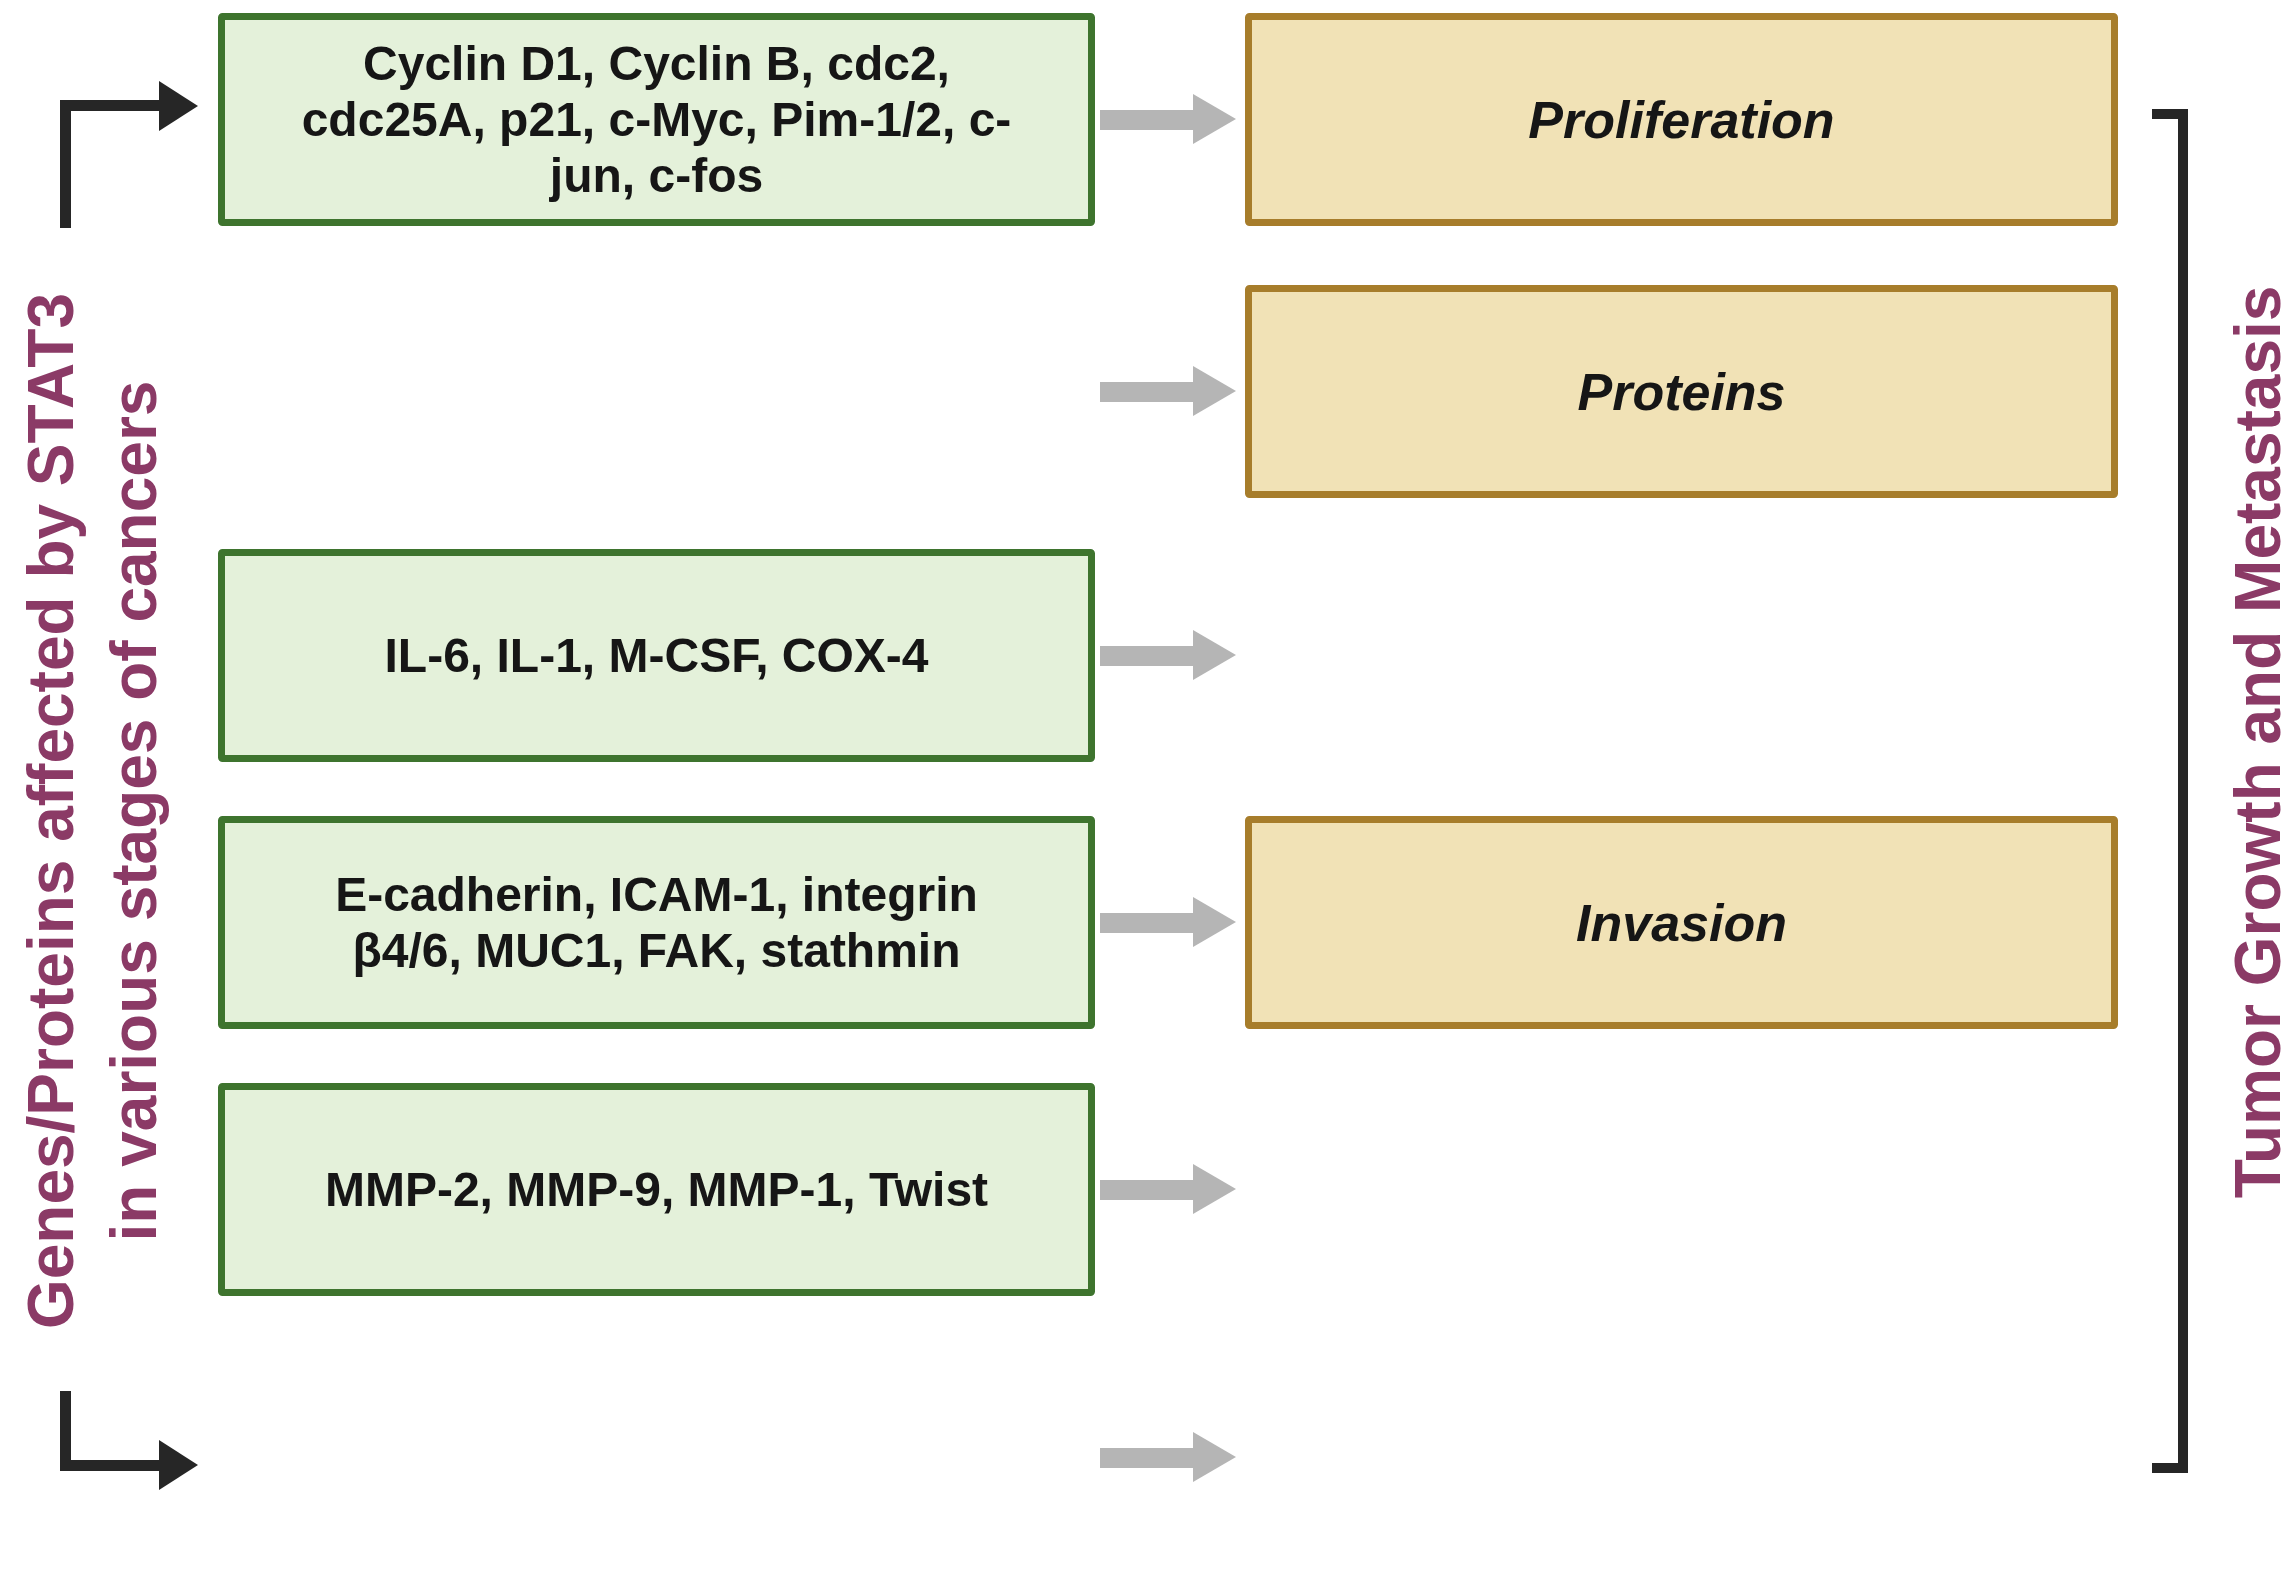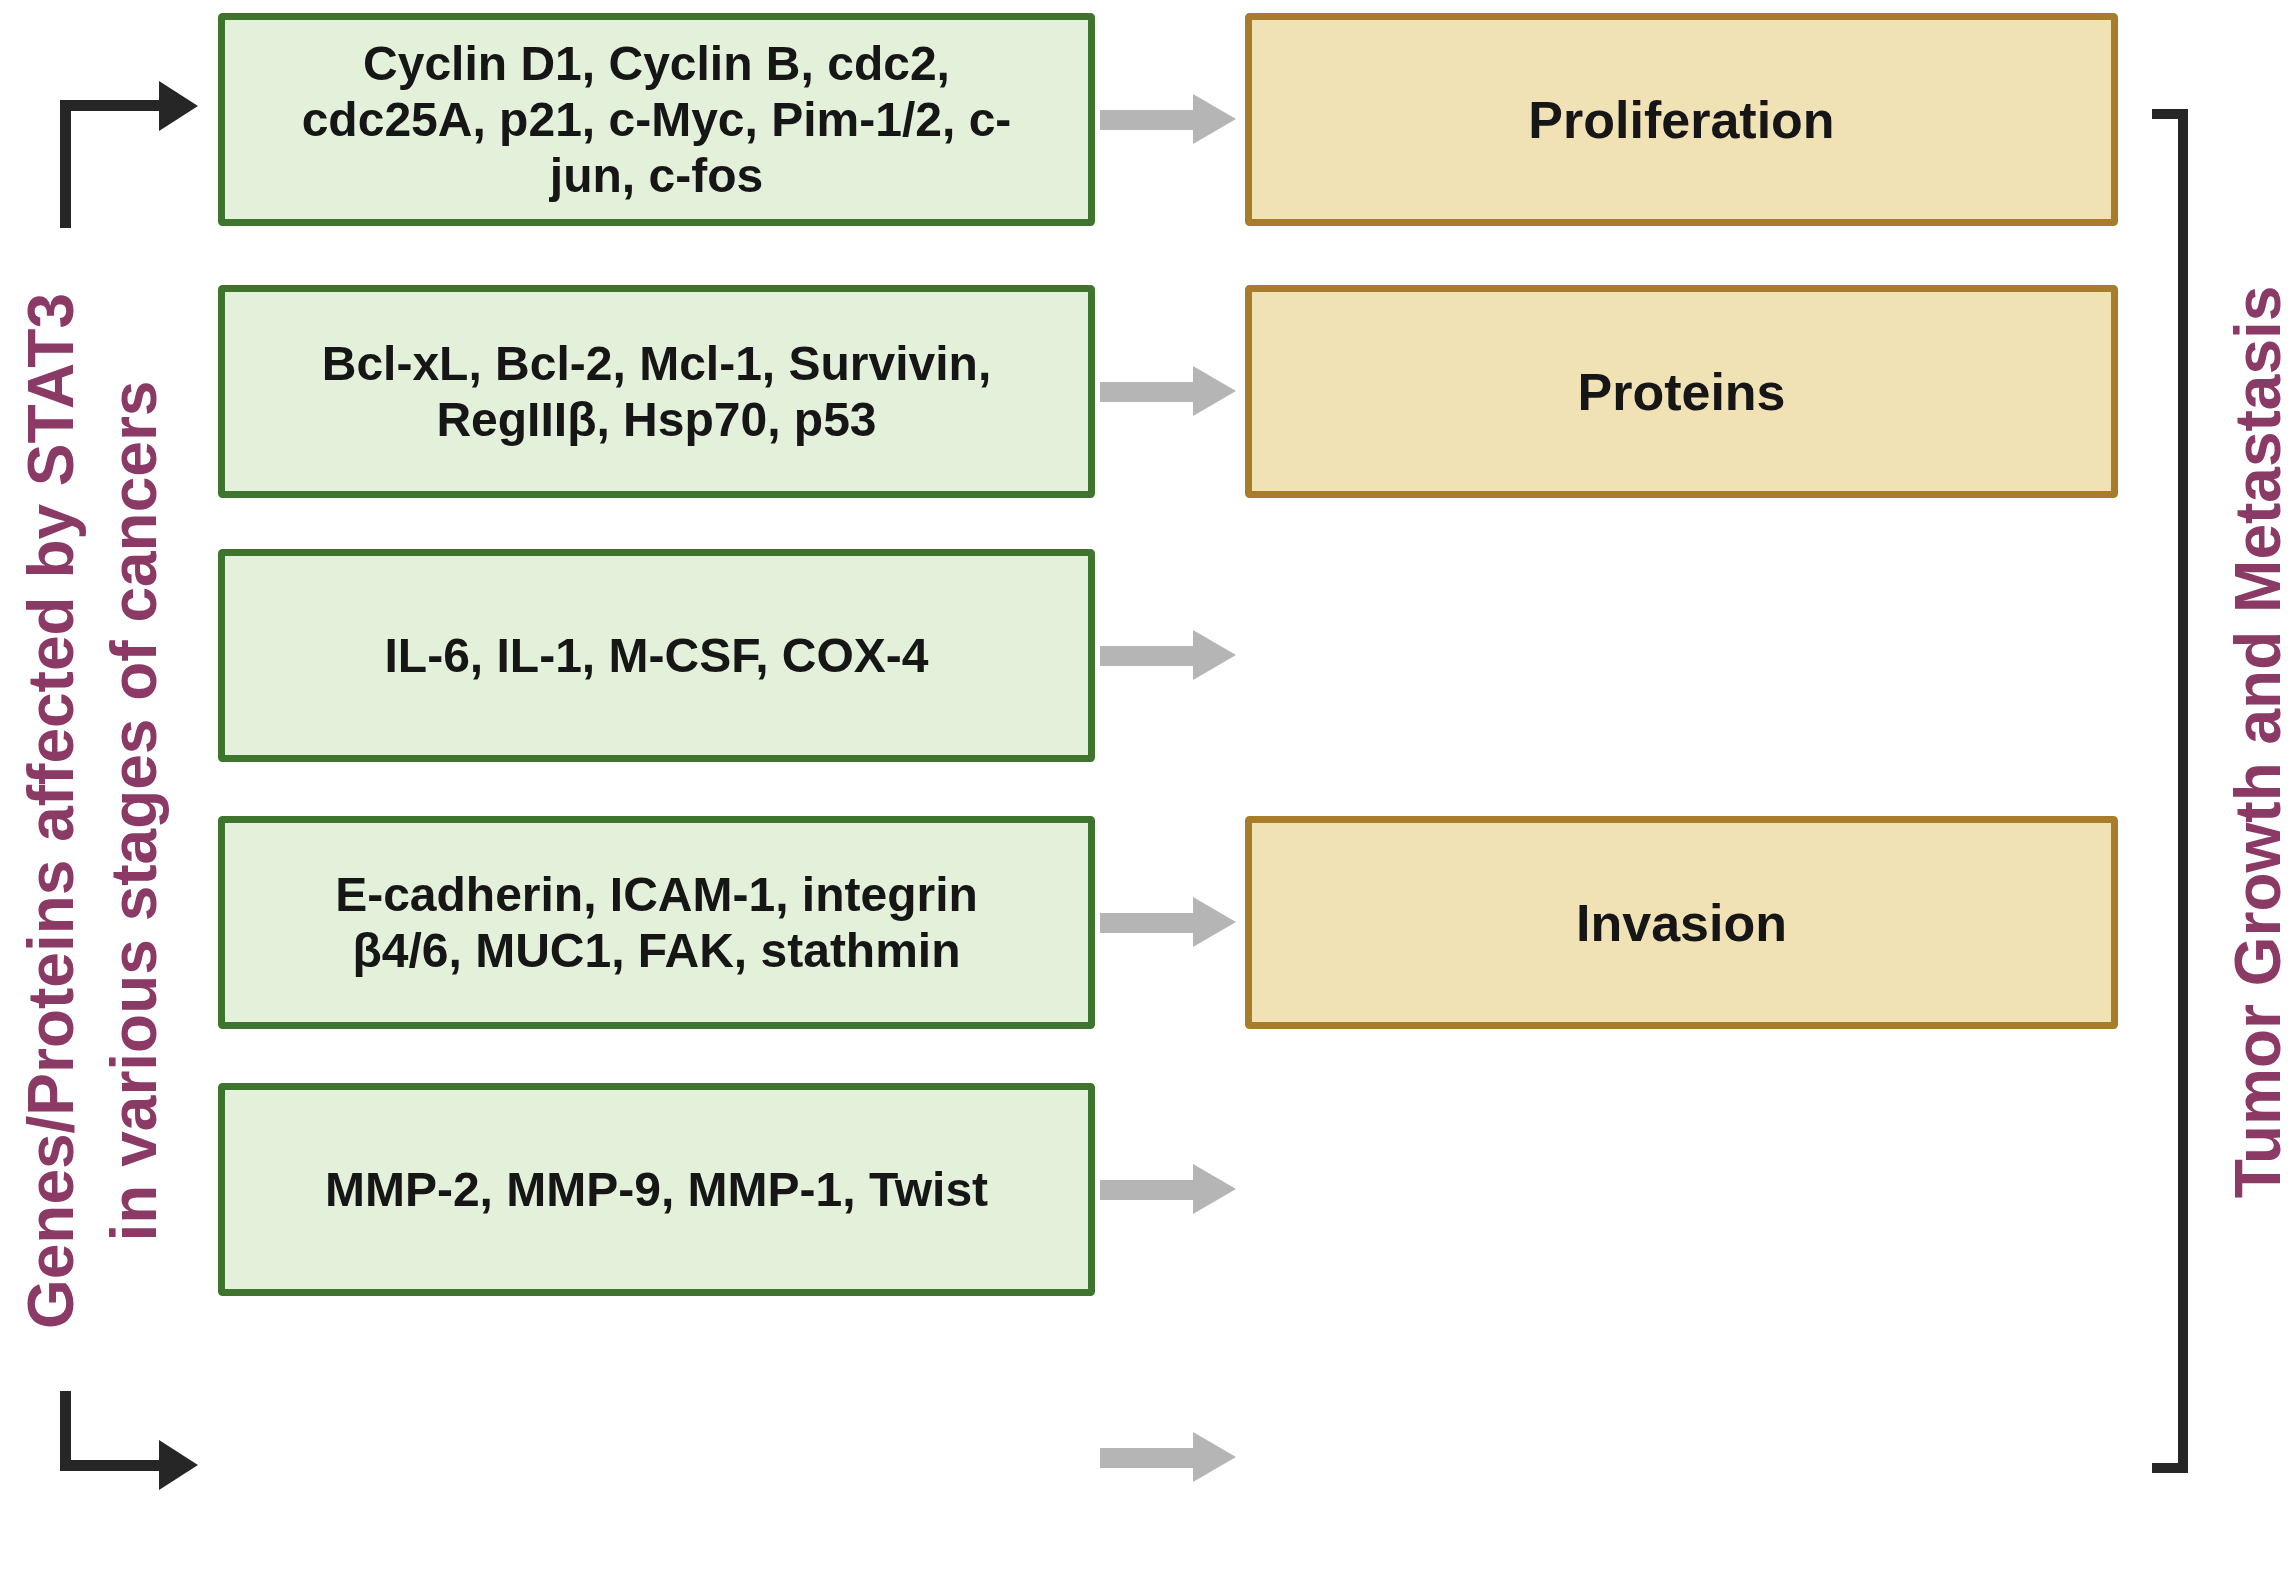--- a/index.html
+++ b/index.html
@@ -28,21 +28,21 @@
   }
   .genes-text{ font-size:48px; line-height:1.16; white-space:pre-line; }
 
   .process-box{
     position:absolute; left:1245px; top:0; width:873px; height:213px;
     box-sizing:border-box; background:var(--tan-fill);
     border:7.2px solid var(--tan-border); border-radius:4.5px;
     display:flex; align-items:center; justify-content:center;
     text-align:center;
   }
-  .process-text{ font-size:52px; }
+  .process-text{ font-size:52px;font-style:italic; }
 
   
   .gray-arrow{ position:absolute; left:1100px; top:0; width:136px; height:213px; }
   .gray-arrow .shaft{
     position:absolute; left:0; top:97px; width:95px; height:19.7px;
     background:var(--arrow-gray);
   }
   .gray-arrow .head{
     position:absolute; left:93px; top:81px; width:0; height:0;
     border-left:43px solid var(--arrow-gray);
@@ -120,24 +120,20 @@
     <div class="gray-arrow">
       <div class="shaft"></div>
         <div class="head"></div>
     </div>
     <div class="process-box">
       <div class="process-text">Proliferation</div>
     </div>
   </div>
 
   <div class="row r2">
-    <div class="genes-box">
-      <div class="genes-text">Bcl-xL, Bcl-2, Mcl-1, Survivin,
-RegIIIβ, Hsp70, p53</div>
-    </div>
     <div class="gray-arrow">
       <div class="shaft"></div>
         <div class="head"></div>
     </div>
     <div class="process-box">
       <div class="process-text">Proteins</div>
     </div>
   </div>
 
   <div class="row r3">

